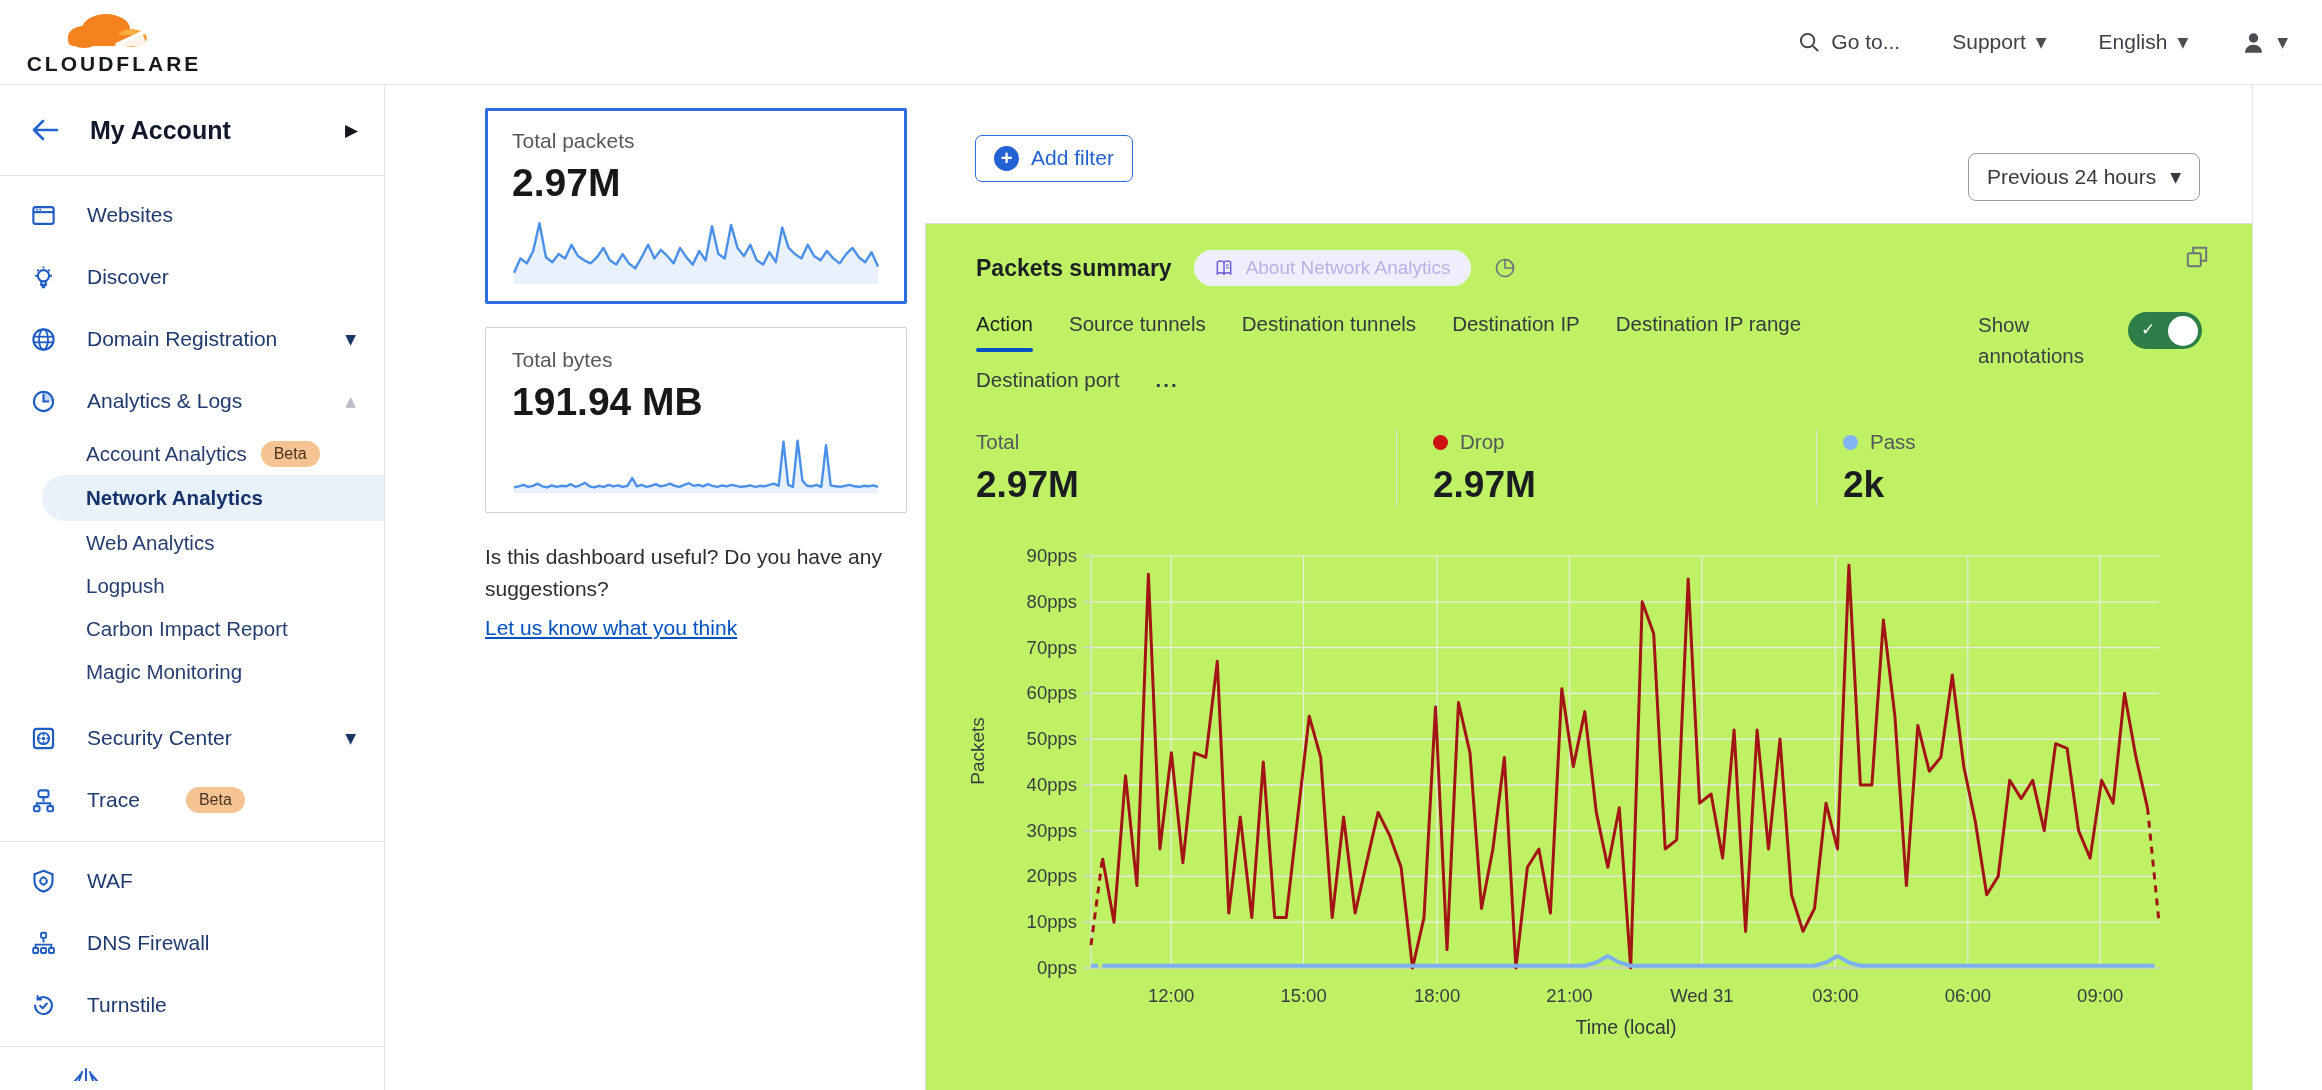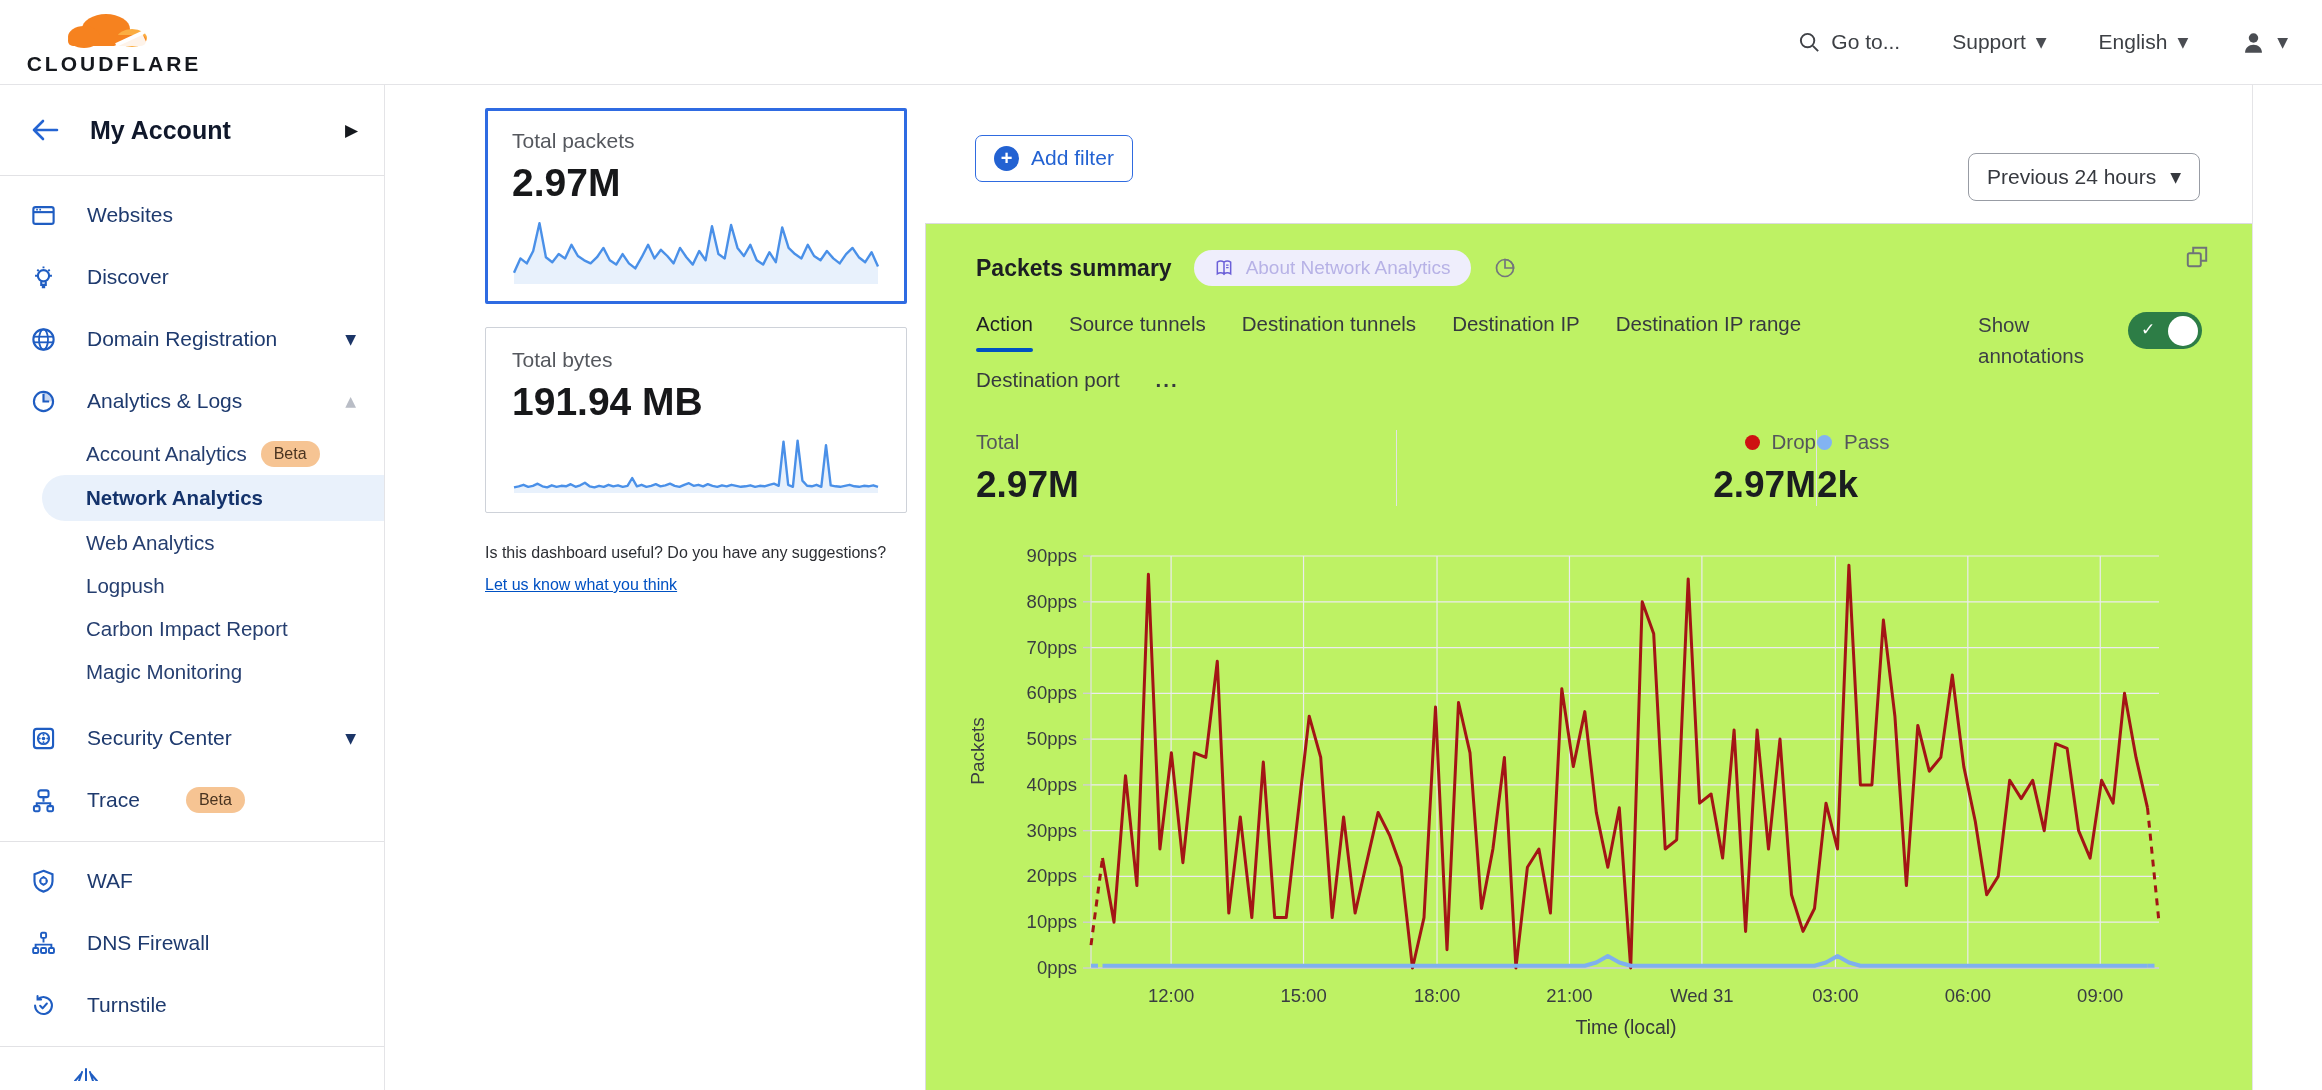--- a/index.html
+++ b/index.html
@@ -39,21 +39,21 @@
     border-radius:13px; margin-left:14px; }
   .partial-icon { margin:14px 0 0 72px; }
 
   
   .mid { width:540px; flex:0 0 540px; padding:23px 0 0 100px; }
   .stat-card { width:422px; border:1px solid #ced2d9; border-radius:2px;
     padding:20px 26px 14px 26px; margin-bottom:23px; cursor:pointer; background:#fff; }
   .stat-card.selected { border:3px solid #2f6be2; padding:18px 24px 12px 24px; }
   .card-title { font-size:21px; color:#55585e; }
   .card-value { font-size:39px; font-weight:700; color:#17181a; margin:8px 0 12px 0; }
-  .feedback { width:432px; font-size:16px; color:#2c2e33; line-height:1.5; margin-top:28px; }
+  .feedback { width:432px; font-size:21px; color:#2c2e33; line-height:1.5; margin-top:28px; }
   .feedback-link { color:#0051c3; text-decoration:underline; margin-top:8px; display:inline-block; cursor:pointer; }
 
   
   .main { width:1328px; flex:0 0 1328px; border-right:1px solid #e4e4e7; }
   .gutter { flex:1; background:#fff; }
   .toolbar { display:flex; justify-content:space-between; align-items:center; padding:30px 52px 22px 50px; }
   .add-filter { display:flex; align-items:center; gap:12px; border:1.5px solid #2f6be0;
     color:#2362d2; font-size:21px; background:#fff; border-radius:7px; padding:10px 18px; cursor:pointer; }
   .plus-circle { width:25px; height:25px; border-radius:50%; background:#2362d2; color:#fff;
     display:flex; align-items:center; justify-content:center; font-size:20px; font-weight:700; line-height:1; }
@@ -82,22 +82,22 @@
   .toggle { width:74px; height:37px; border-radius:19px; background:#2d7d46; position:relative;
     cursor:pointer; margin-top:2px; }
   .toggle .knob { position:absolute; right:4px; top:3.5px; width:30px; height:30px;
     border-radius:50%; background:#fff; }
   .toggle .check { position:absolute; left:13px; top:7px; color:#fff; font-size:17px;
     font-family:"DejaVu Sans",sans-serif; font-weight:700; }
 
   .stats { display:flex; margin-top:36px; }
   .stat-col { display:flex; flex-direction:column; gap:10px; }
   .stat-col.c1 { width:420px; }
-  .stat-col.c2 { width:420px; border-left:1px solid #e2e2e5; padding-left:8px;align-items:flex-end; }
-  .stat-col.c3 { border-left:1px solid #e2e2e5; }
+  .stat-col.c2 { width:420px; border-left:1px solid #e2e2e5; padding-left:36px; }
+  .stat-col.c3 { border-left:1px solid #e2e2e5; padding-left:26px; }
   .stat-label { display:flex; align-items:center; gap:12px; font-size:20.5px; color:#54565b; }
   .dot { width:15px; height:15px; border-radius:50%; display:inline-block; }
   .stat-value { font-size:37px; font-weight:700; color:#1b1d20; }
 
   .chart-wrap { margin-top:34px; position:relative; }
   .y-axis-title { position:absolute; left:-32px; top:200px; transform:rotate(-90deg);
     font-size:19px; color:#3a3d42; }
   .x-axis-title { width:1185px; padding-left:115px; text-align:center; font-size:19.5px;
     color:#34373c; margin-top:2px; }
   svg text { font-family:"Liberation Sans", sans-serif; }

